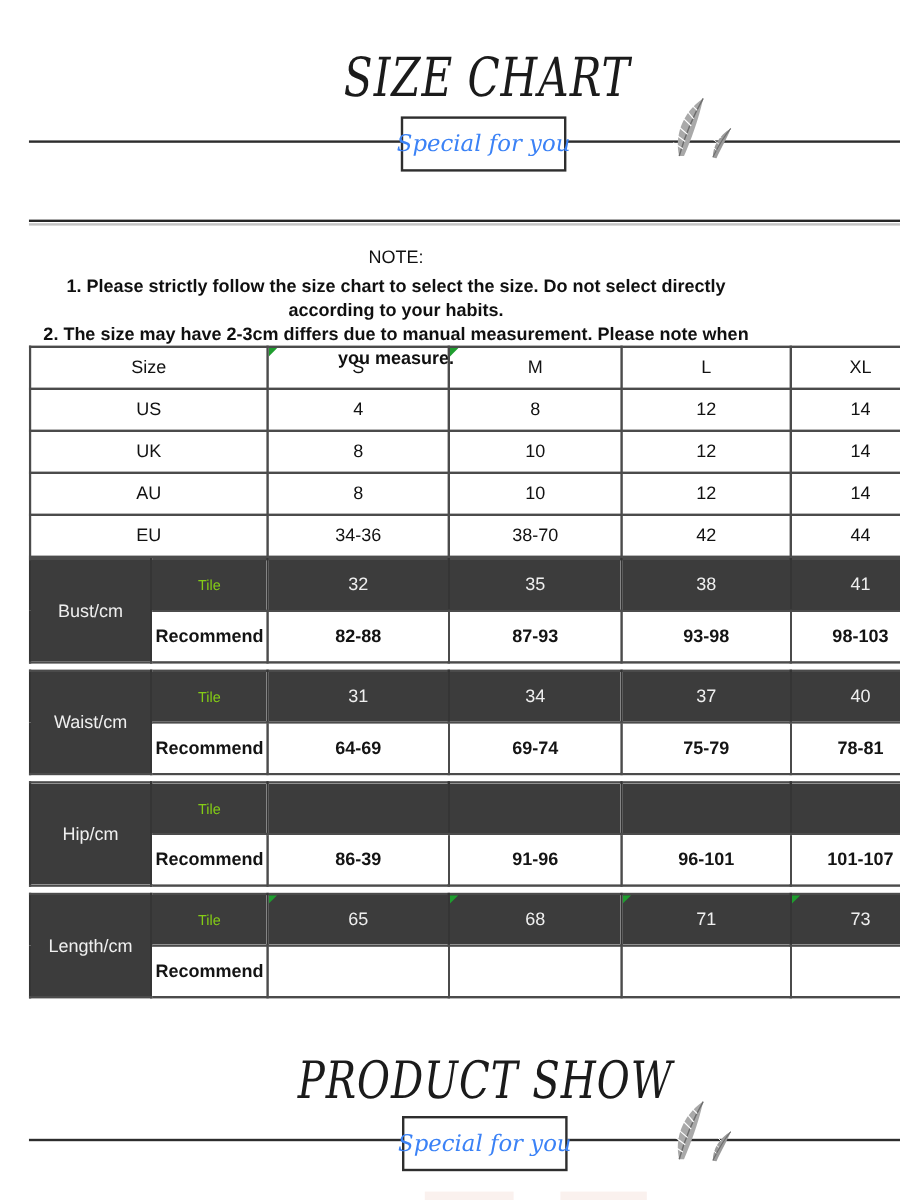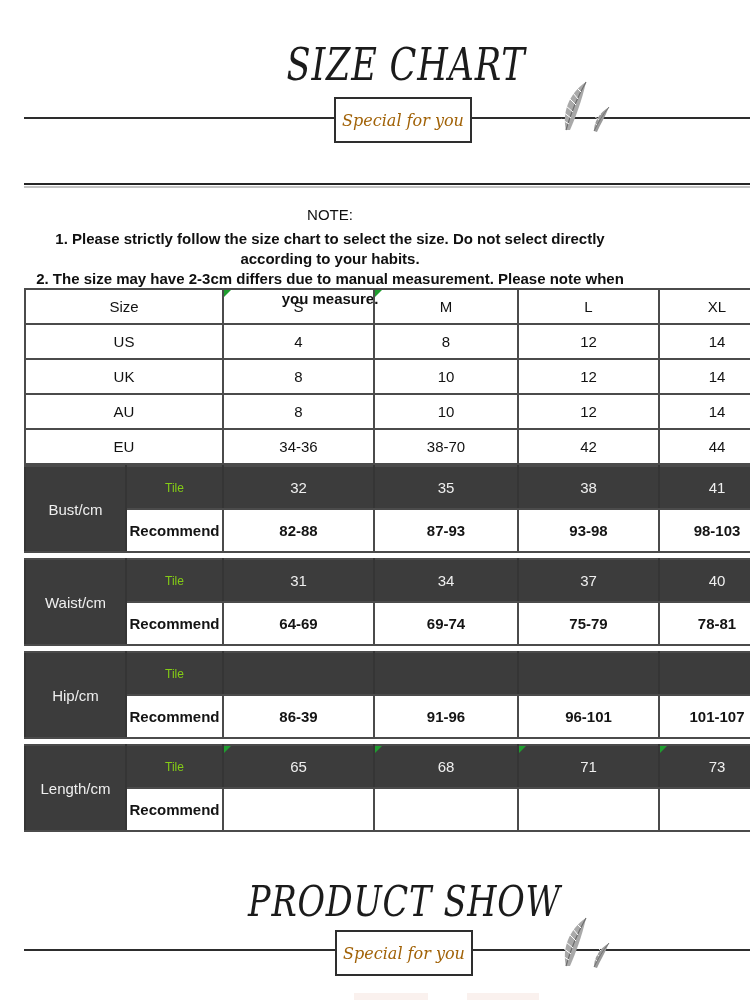--- a/index.html
+++ b/index.html
@@ -17,21 +17,21 @@
   .title-top{top:38px;font-size:45px;text-indent:18px;}
   .title-bottom{top:876px;font-size:43px;text-indent:14px;}
   .hline{position:absolute;left:0;width:750px;background:#2d2d2d;}
   .hline-1{top:117px;height:2px;}
   .hline-2{top:183px;height:2px;background:#262626;}
   .hline-2s{top:186px;height:2px;background:#c3c3c3;}
   .hline-3{top:949px;height:2px;}
   .ribbon{
     position:absolute;width:134px;height:42px;border:2px solid #2e2e2e;background:#fff;
     display:flex;align-items:center;justify-content:center;z-index:4;
-    font-family:"DejaVu Serif",serif;font-style:italic;font-size:16px;color:#a16207;
+    font-family:"DejaVu Serif",serif;font-style:italic;font-size:19px;color:#3b82f6;
     white-space:nowrap;
   }
   .ribbon-top{left:310px;top:97px;}
   .ribbon-bottom{left:311px;top:930px;}
   .feather{position:absolute;width:90px;height:52px;z-index:5;}
   .feather-top{left:508px;top:80px;}
   .feather-bottom{left:508px;top:916px;}
   
   .note{position:absolute;top:206px;left:0;width:612px;text-align:center;color:#101010;}
   .note-heading{font-size:15px;font-weight:500;margin-bottom:6px;}

